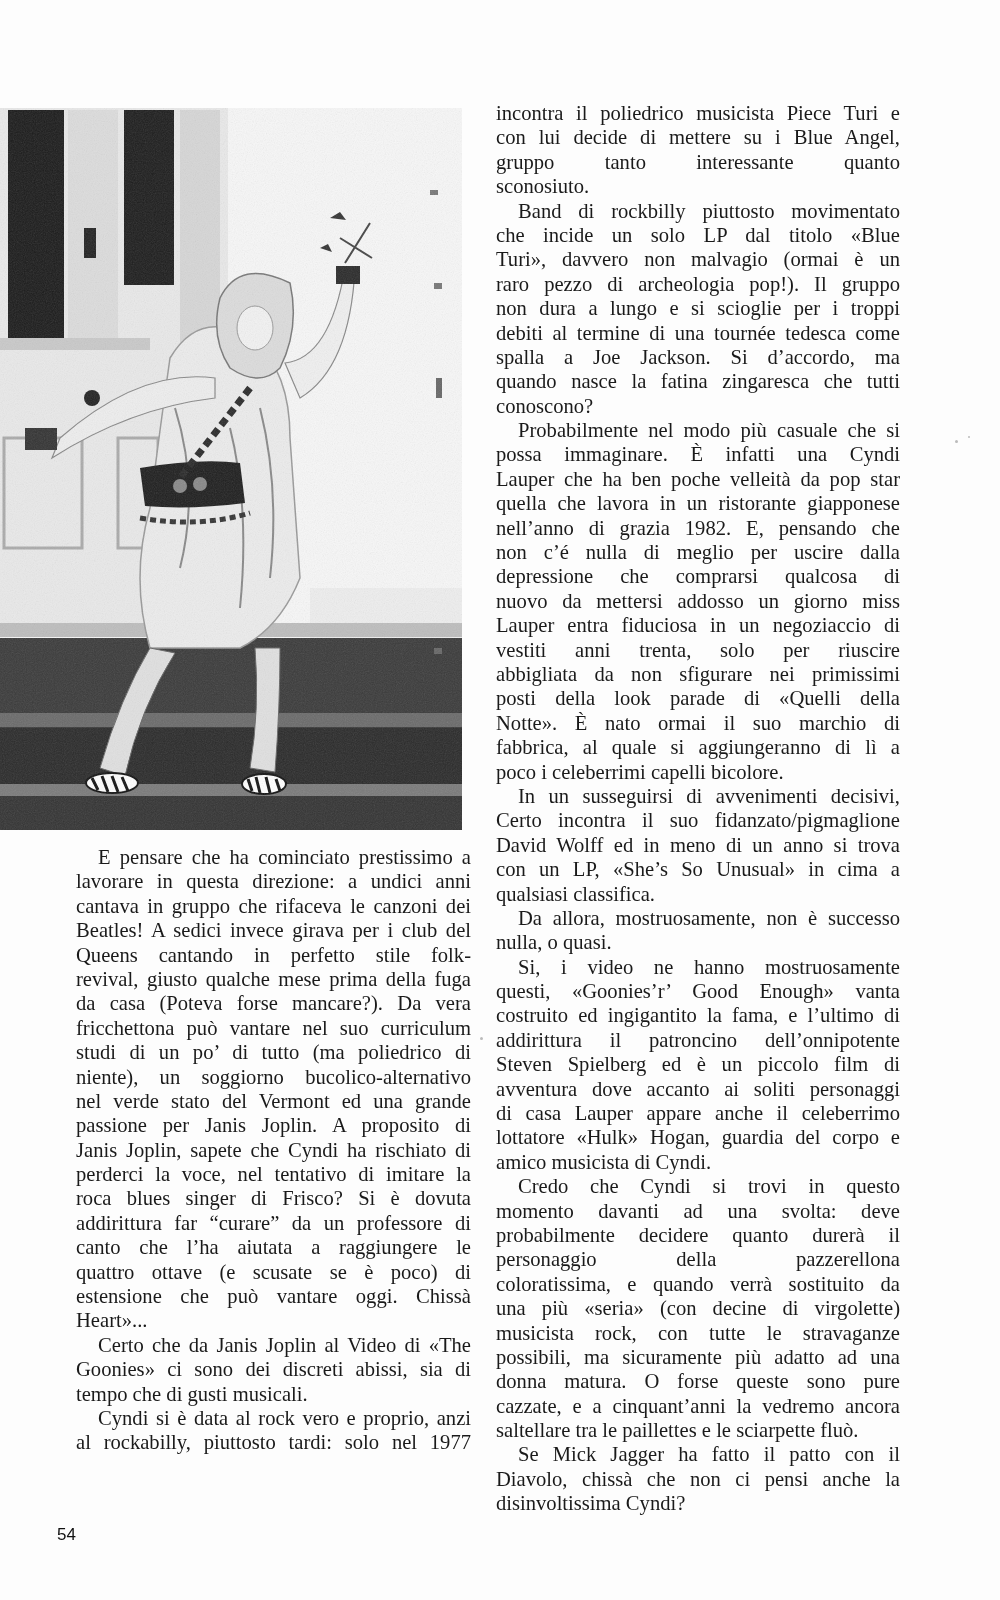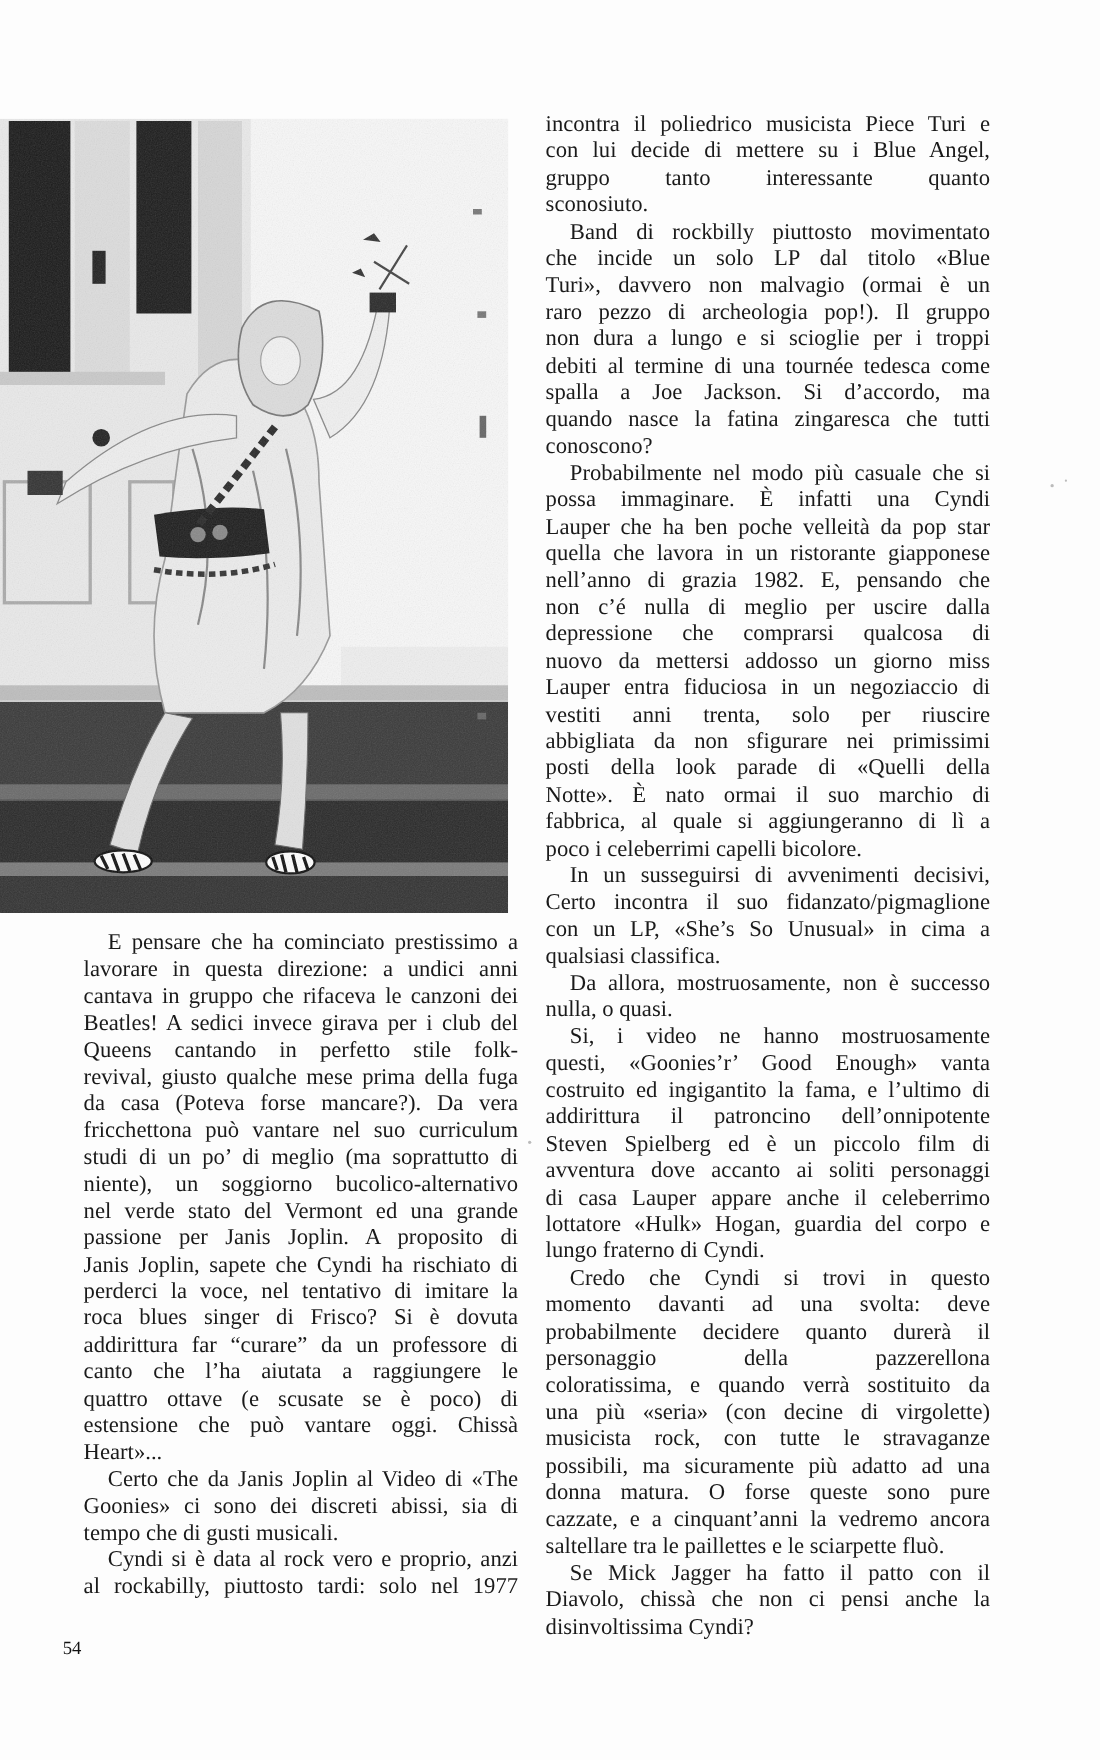--- a/index.html
+++ b/index.html
@@ -60,22 +60,22 @@
       height: 24.4px;
     }
     .line.last {
       text-align-last: left;
     }
     .line.first { text-indent: 22px; }
 
     .page-number {
       position: absolute;
       left: 57px;
-      top: 1489px;
-      font-family: Liberation Serif, serif;
+      top: 1525px;
+      font-family: Liberation Sans, sans-serif;
       font-size: 17px;
       color: #111;
       text-align: center;
     }
     .speck {
       position: absolute;
       background: #bbb;
       border-radius: 50%;
     }
   </style>
@@ -162,21 +162,21 @@
   <div class="col col-left" id="col-left">
       <div>
         <span class="line first">E pensare che ha cominciato prestissimo a</span>
         <span class="line">lavorare in questa direzione: a undici anni</span>
         <span class="line">cantava in gruppo che rifaceva le canzoni dei</span>
         <span class="line">Beatles! A sedici invece girava per i club del</span>
         <span class="line">Queens cantando in perfetto stile folk-</span>
         <span class="line">revival, giusto qualche mese prima della fuga</span>
         <span class="line">da casa (Poteva forse mancare?). Da vera</span>
         <span class="line">fricchettona può vantare nel suo curriculum</span>
-        <span class="line">studi di un po’ di meglio (ma soprattutto di</span>
+        <span class="line">studi di un po’ di tutto (ma poliedrico di</span>
         <span class="line">niente), un soggiorno bucolico-alternativo</span>
         <span class="line">nel verde stato del Vermont ed una grande</span>
         <span class="line">passione per Janis Joplin. A proposito di</span>
         <span class="line">Janis Joplin, sapete che Cyndi ha rischiato di</span>
         <span class="line">perderci la voce, nel tentativo di imitare la</span>
         <span class="line">roca blues singer di Frisco? Si è dovuta</span>
         <span class="line">addirittura far “curare” da un professore di</span>
         <span class="line">canto che l’ha aiutata a raggiungere le</span>
         <span class="line">quattro ottave (e scusate se è poco) di</span>
         <span class="line">estensione che può vantare oggi. Chissà</span>
@@ -224,37 +224,38 @@
         <span class="line">vestiti anni trenta, solo per riuscire</span>
         <span class="line">abbigliata da non sfigurare nei primissimi</span>
         <span class="line">posti della look parade di «Quelli della</span>
         <span class="line">Notte». È nato ormai il suo marchio di</span>
         <span class="line">fabbrica, al quale si aggiungeranno di lì a</span>
         <span class="line last">poco i celeberrimi capelli bicolore.</span>
       </div>
       <div>
         <span class="line first">In un susseguirsi di avvenimenti decisivi,</span>
         <span class="line">Certo incontra il suo fidanzato/pigmaglione</span>
+        <span class="line">David Wolff ed in meno di un anno si trova</span>
         <span class="line">con un LP, «She’s So Unusual» in cima a</span>
         <span class="line last">qualsiasi classifica.</span>
       </div>
       <div>
         <span class="line first">Da allora, mostruosamente, non è successo</span>
         <span class="line last">nulla, o quasi.</span>
       </div>
       <div>
         <span class="line first">Si, i video ne hanno mostruosamente</span>
         <span class="line">questi, «Goonies’r’ Good Enough» vanta</span>
         <span class="line">costruito ed ingigantito la fama, e l’ultimo di</span>
         <span class="line">addirittura il patroncino dell’onnipotente</span>
         <span class="line">Steven Spielberg ed è un piccolo film di</span>
         <span class="line">avventura dove accanto ai soliti personaggi</span>
         <span class="line">di casa Lauper appare anche il celeberrimo</span>
         <span class="line">lottatore «Hulk» Hogan, guardia del corpo e</span>
-        <span class="line last">lungo fraterno di Cyndi.</span>
+        <span class="line last">amico musicista di Cyndi.</span>
       </div>
       <div>
         <span class="line first">Credo che Cyndi si trovi in questo</span>
         <span class="line">momento davanti ad una svolta: deve</span>
         <span class="line">probabilmente decidere quanto durerà il</span>
         <span class="line">personaggio della pazzerellona</span>
         <span class="line">coloratissima, e quando verrà sostituito da</span>
         <span class="line">una più «seria» (con decine di virgolette)</span>
         <span class="line">musicista rock, con tutte le stravaganze</span>
         <span class="line">possibili, ma sicuramente più adatto ad una</span>

